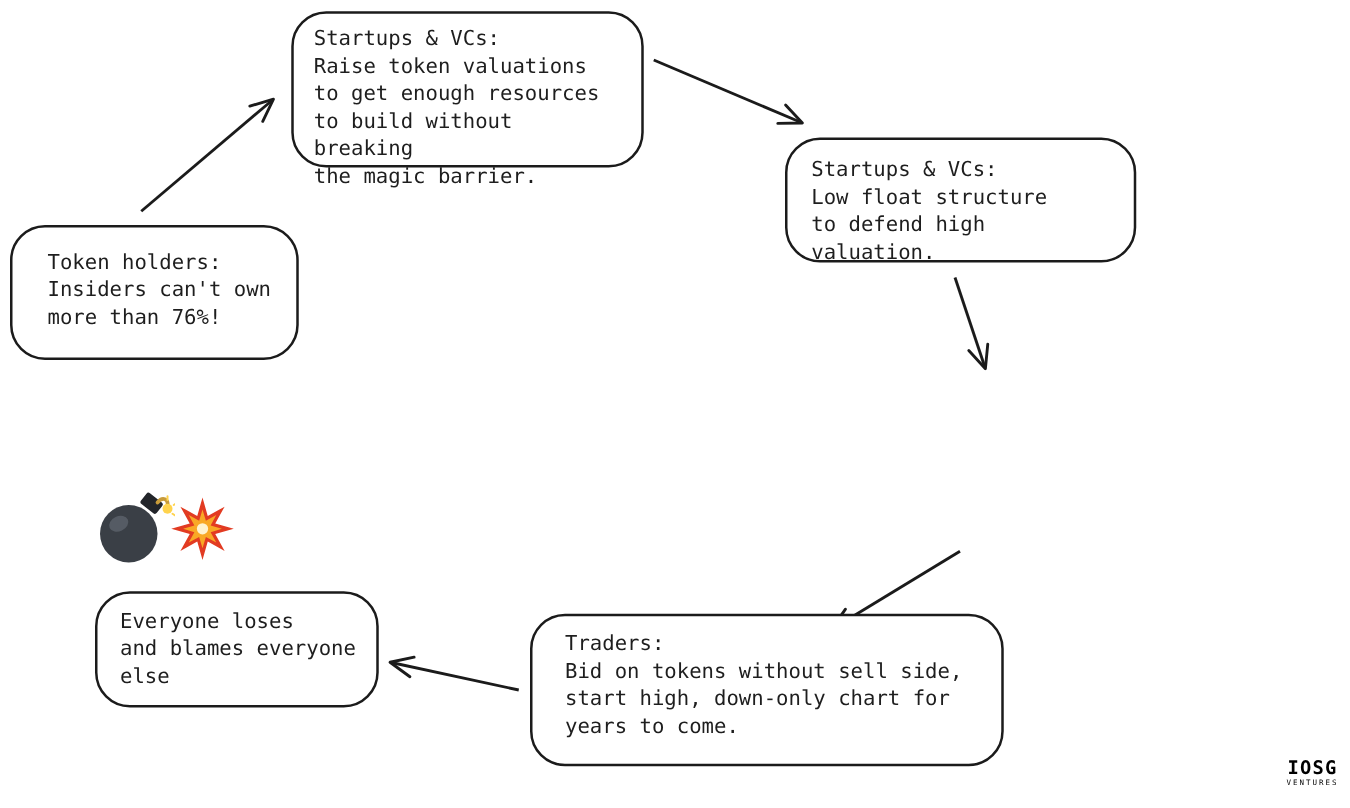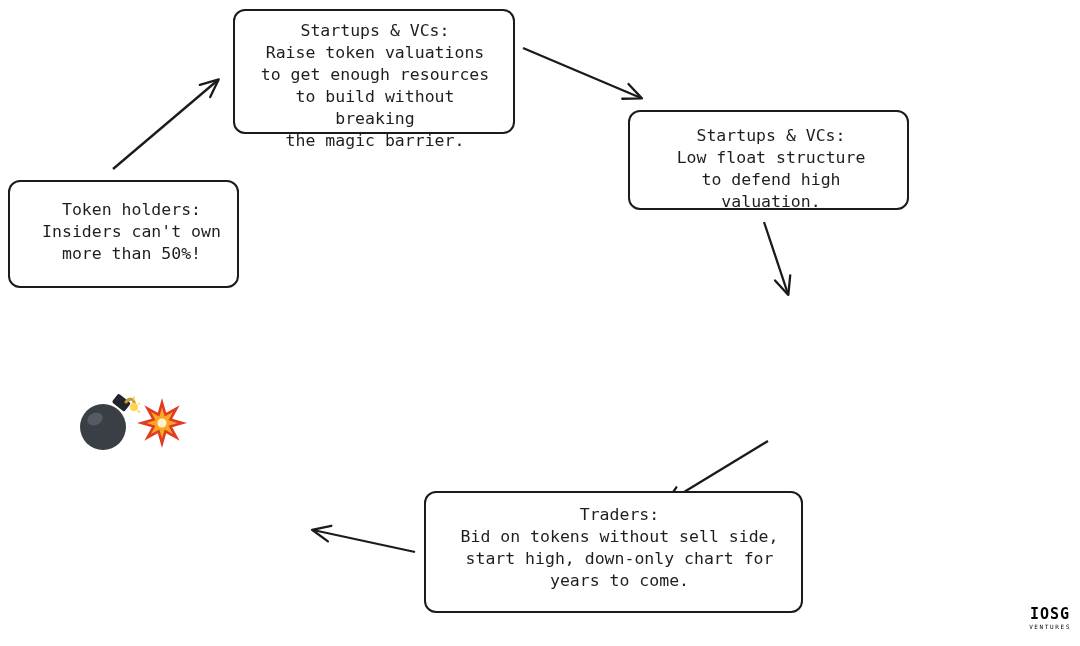--- a/index.html
+++ b/index.html
@@ -16,27 +16,26 @@
     position: absolute;
     left: 0; top: 0;
     width: 1080px; height: 646px;
     pointer-events: none;
   }
   .node {
     position: absolute;
     box-sizing: border-box;
     background: #ffffff;
     border: 2px solid #1b1b1b;
-    border-radius: 12px;
+    border-radius: 28px;
     color: #1e1e1e;
     font-size: 16.5px;
     line-height: 22px;
     white-space: pre-line;
     letter-spacing: 0px;
-    text-align: center;
   }
   .node-startups-raise   { left: 233px; top: 9px;   width: 282px; height: 125px; padding: 9px 14px 9px 16px; }
   .node-startups-lowfloat{ left: 628px; top: 110px; width: 281px; height: 100px; padding: 13px 14px 13px 19px; }
   .node-cex              { left: 744px; top: 312px; width: 322px; height: 114px; padding: 11px 12px 11px 19px; }
   .node-traders          { left: 424px; top: 491px; width: 379px; height: 122px; padding: 11px 14px 11px 26px; }
   .node-everyone-loses   { left: 76px;  top: 473px; width: 227px; height: 93px;  padding: 11px 12px 11px 18px; }
   .node-token-holders    { left: 8px;   top: 180px; width: 231px; height: 108px; padding: 17px 12px 11px 28px; }
   .emoji {
     position: absolute;
   }
@@ -90,24 +89,27 @@
   <div class="node node-startups-lowfloat">Startups &amp; VCs:
 Low float structure
 to defend high valuation.</div>
 
 
   <div class="node node-traders">Traders:
 Bid on tokens without sell side,
 start high, down-only chart for
 years to come.</div>
 
+  <div class="node node-everyone-loses">Everyone loses
+and blames everyone
+else</div>
 
   <div class="node node-token-holders">Token holders:
 Insiders can't own
-more than 50%!</div>
+more than 76%!</div>
 
   <svg class="emoji emoji-bomb" viewBox="0 0 64 62" xmlns="http://www.w3.org/2000/svg">
     <circle cx="27" cy="37" r="23" fill="#3a3f46"></circle>
     <ellipse cx="19" cy="29" rx="8" ry="6" fill="#5c636c" opacity="0.8" transform="rotate(-25 19 29)"></ellipse>
     <g transform="rotate(38 45 13)">
       <rect x="37" y="7" width="16" height="11" rx="2" fill="#22252a"></rect>
     </g>
     <path d="M50,12 C54,7 59,9 58,15" fill="none" stroke="#c79b3a" stroke-width="3" stroke-linecap="round"></path>
     <circle cx="58" cy="17" r="4" fill="#ffd34d"></circle>
     <path d="M58,10 L58,7 M63,14 L66,12 M62,21 L65,23" stroke="#ffd34d" stroke-width="1.6" stroke-linecap="round"></path>

